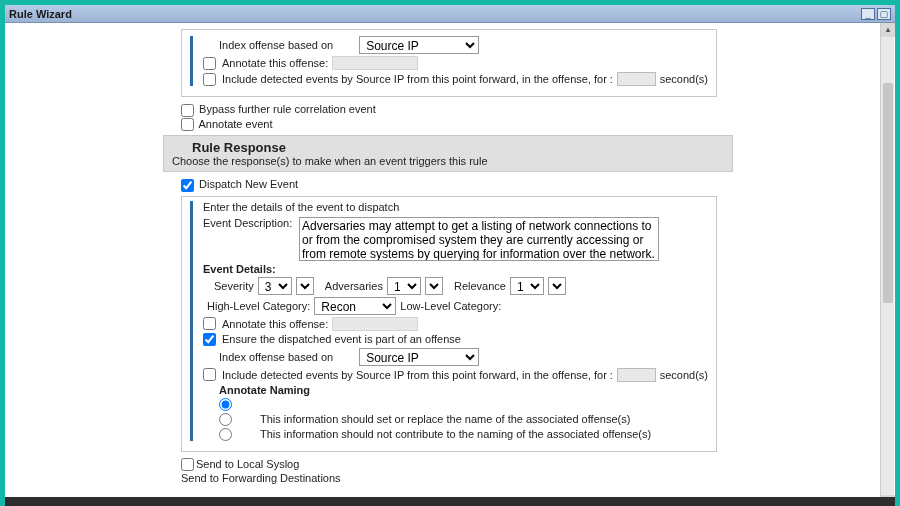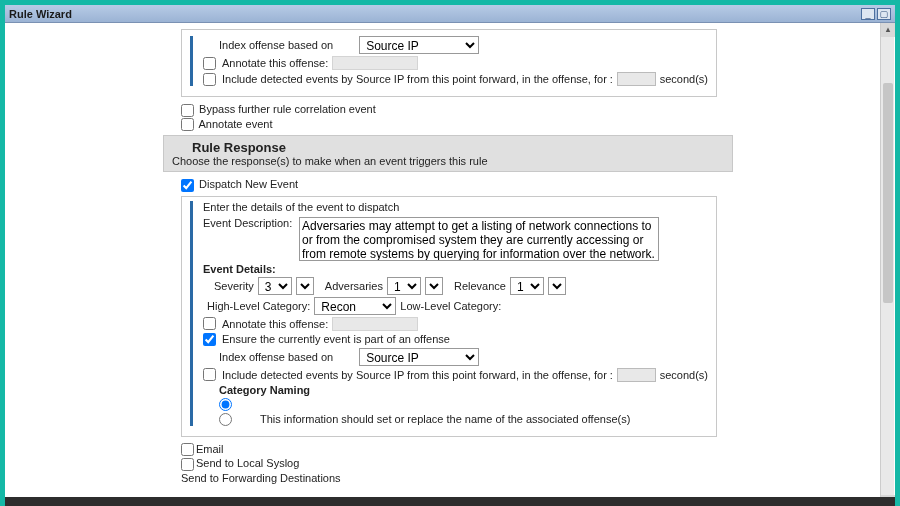--- a/index.html
+++ b/index.html
@@ -234,47 +234,50 @@
             </div>
 
             <div class="row">
               <input type="checkbox" style="">
               <span>Annotate this offense:</span>
               <span class="greybox"></span>
             </div>
 
             <div class="row">
               <input type="checkbox" checked="" style="">
-              <span>Ensure the currently event is part of an offense</span>
+              <span>Ensure the dispatched event is part of an offense</span>
             </div>
 
             <div class="row indented">
               <span>Index offense based on</span>
               <select class="wide-select"><option>Source IP</option></select>
             </div>
 
             <div class="row">
               <input type="checkbox" style="">
               <span>Include detected events by Source IP from this point forward, in the offense, for :</span>
               <span class="num-input">&nbsp;</span>
               <span>second(s)</span>
             </div>
 
-            <div class="bold indented">Category Naming</div>
+            <div class="bold indented">Annotate Naming</div>
             <div class="row indented">
               <input type="radio" name="on" checked="" style="">
             </div>
             <div class="row indented">
               <input type="radio" name="on" style="">
               <span>This information should set or replace the name of the associated offense(s)</span>
             </div>
+            <div class="row indented">
+              <input type="radio" name="on" style="">
+              <span>This information should not contribute to the naming of the associated offense(s)</span>
+            </div>
           </div>
         </div>
 
-        <div class="chk-row"><input type="checkbox" style=""><span>Email</span></div>
         <div class="chk-row"><input type="checkbox" style=""><span>Send to Local Syslog</span></div>
         <div class="chk-row"><span>Send to Forwarding Destinations</span></div>
 
       </div>
     </div>
 
     <div class="bottom-bar"></div>
   </div>
 </div>
 

